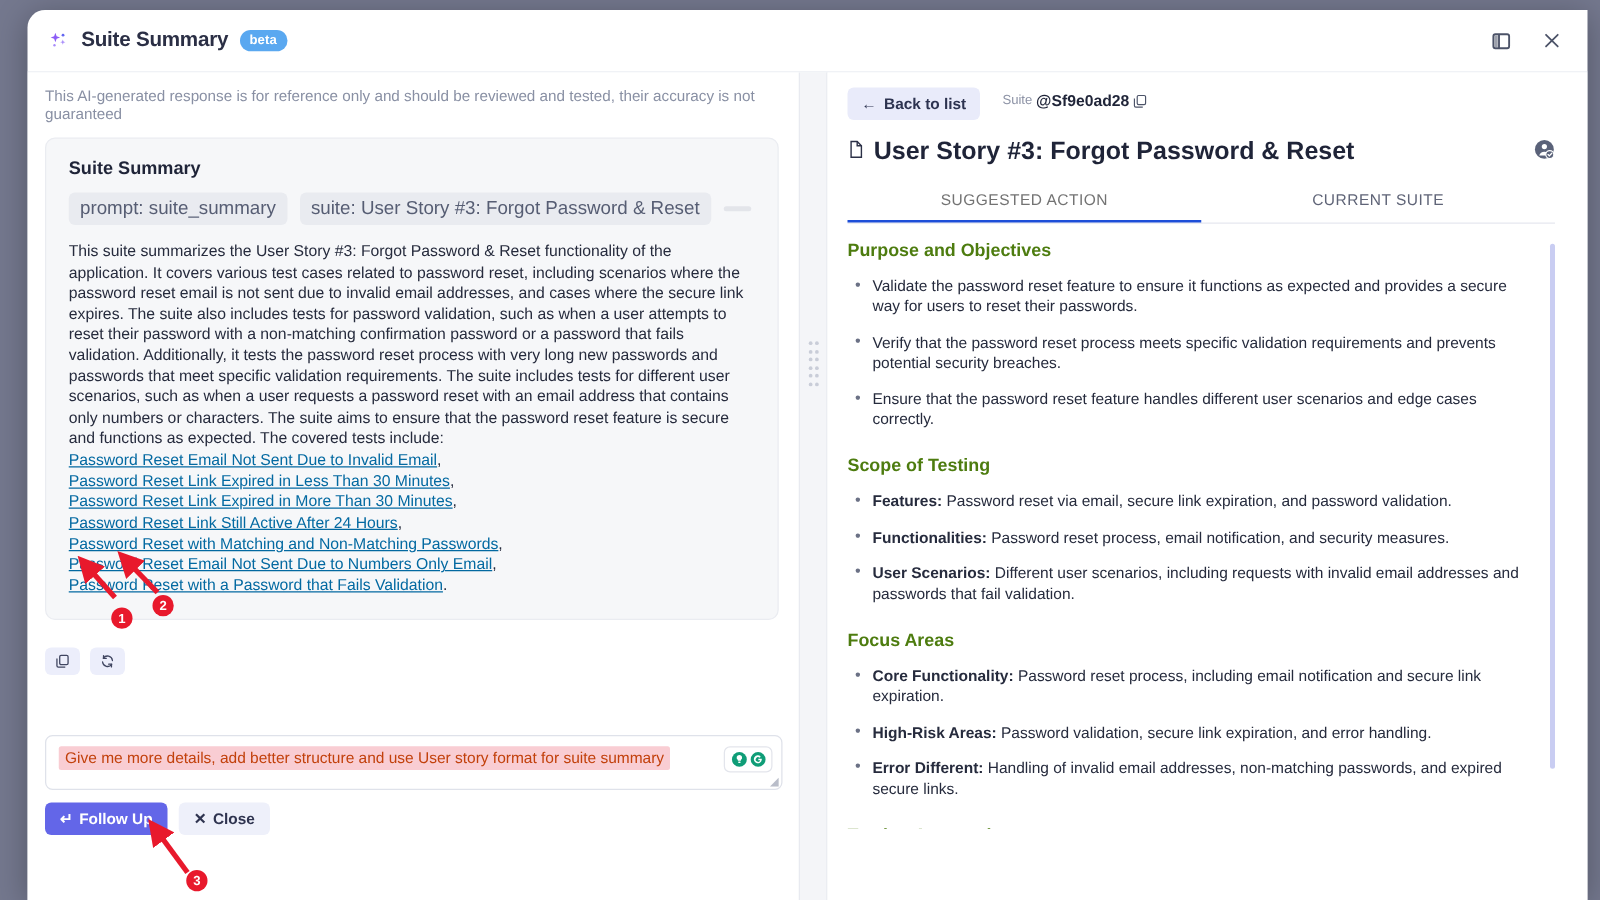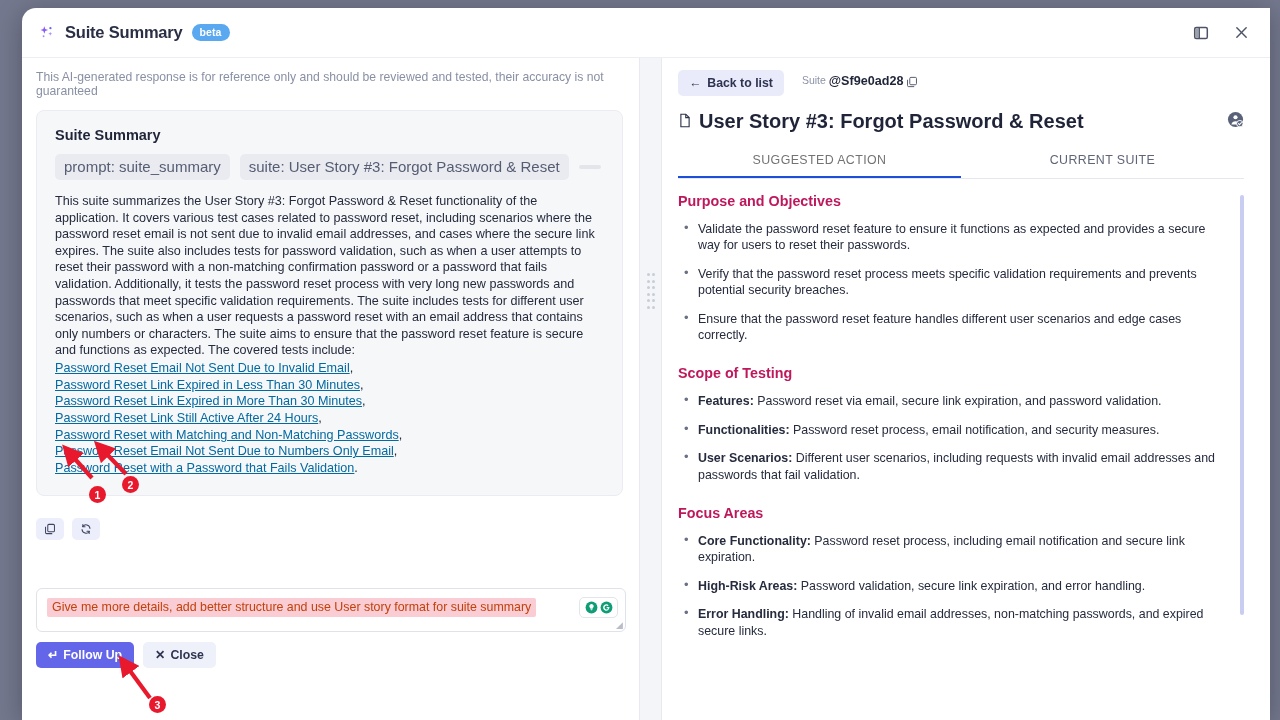--- a/index.html
+++ b/index.html
@@ -206,21 +206,21 @@
     height: 470px;
     padding-right: 14px;
     overflow: hidden;
   }
   .scrolltrack {
     position: absolute; right: 0; top: 2px;
     width: 4px; height: 420px;
     background: #c9cdf2; border-radius: 2px;
   }
   .sec-title {
-    font-size: 14.3px; font-weight: bold; color: #be185d;
+    font-size: 14.3px; font-weight: bold; color: #4d7c0f;
     margin: 0 0 12px;
   }
   .sec + .sec { margin-top: 22px; }
   ul.bullets { list-style: none; margin: 0; padding: 0; }
   ul.bullets li {
     position: relative;
     padding-left: 20px;
     font-size: 12.4px; line-height: 16.4px; color: #262b3d;
     margin-bottom: 12px;
   }
@@ -427,21 +427,21 @@
             <li><span class="b-strong">Functionalities:</span><span> Password reset process, email notification, and security measures.</span></li>
             <li><span class="b-strong">User Scenarios:</span><span> Different user scenarios, including requests with invalid email addresses and passwords that fail validation.</span></li>
           </ul>
         </div>
 
         <div class="sec">
           <div class="sec-title">Focus Areas</div>
           <ul class="bullets">
             <li><span class="b-strong">Core Functionality:</span><span> Password reset process, including email notification and secure link expiration.</span></li>
             <li><span class="b-strong">High-Risk Areas:</span><span> Password validation, secure link expiration, and error handling.</span></li>
-            <li><span class="b-strong">Error Handling:</span><span> Handling of invalid email addresses, non-matching passwords, and expired secure links.</span></li>
+            <li><span class="b-strong">Error Different:</span><span> Handling of invalid email addresses, non-matching passwords, and expired secure links.</span></li>
           </ul>
         </div>
 
         <div class="sec">
           <div class="sec-title">Testing Approach</div>
 
         </div>
 
       </div>
     </div>

